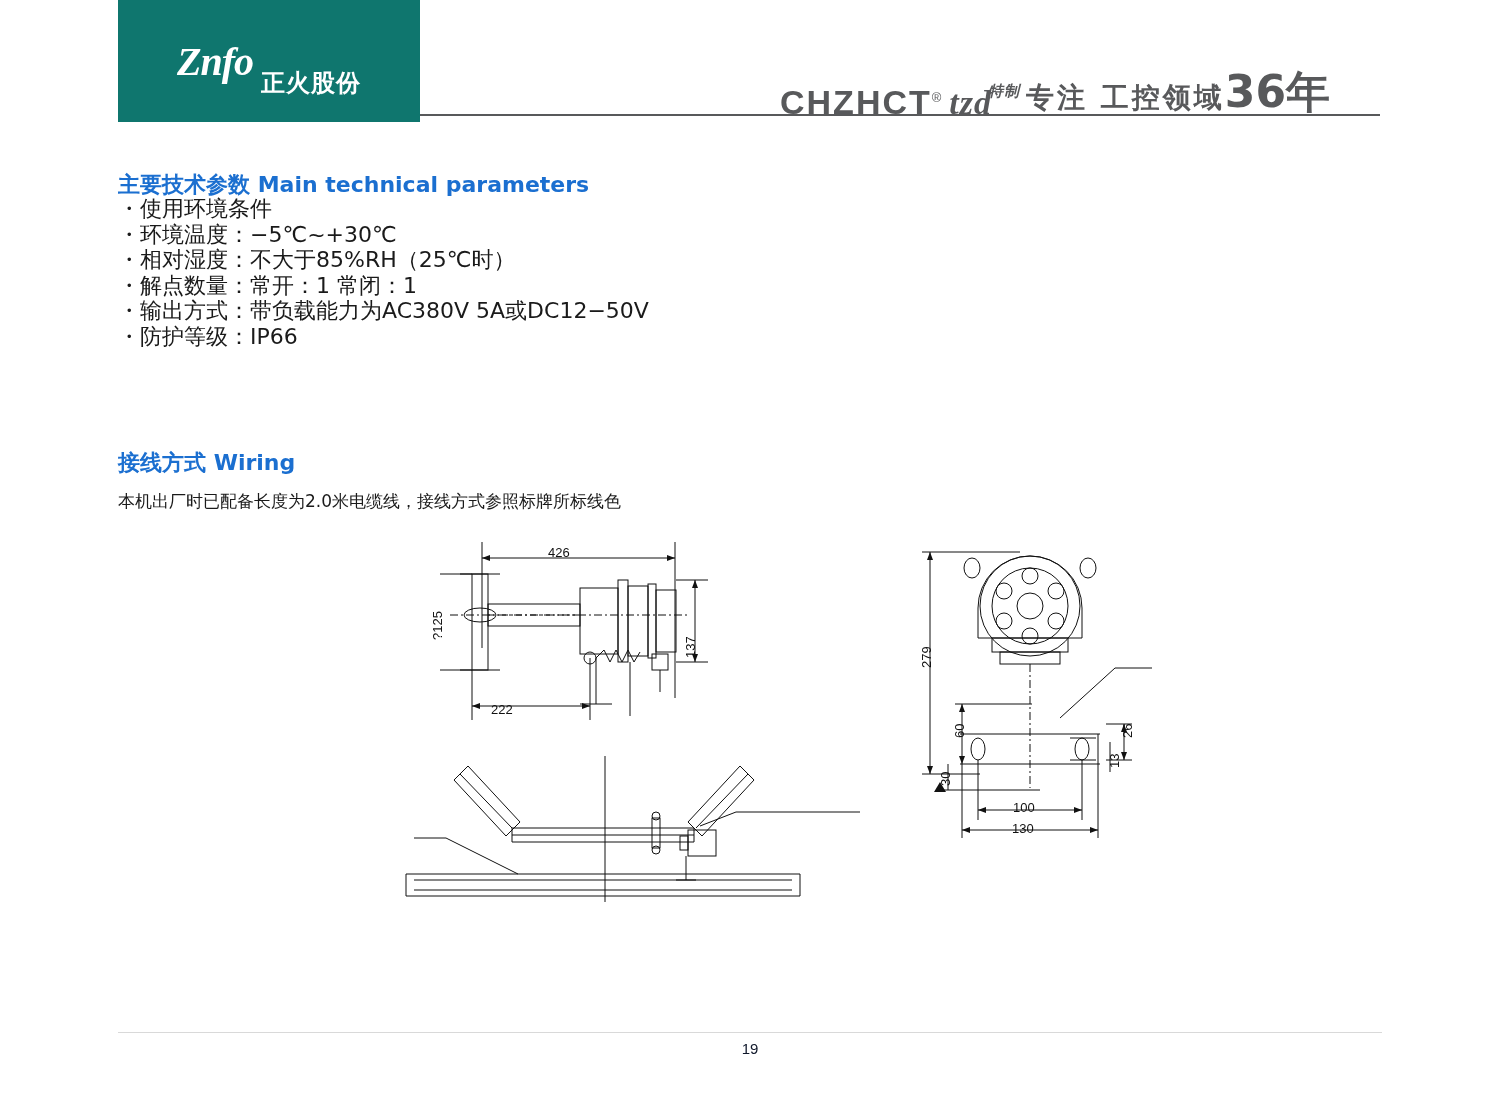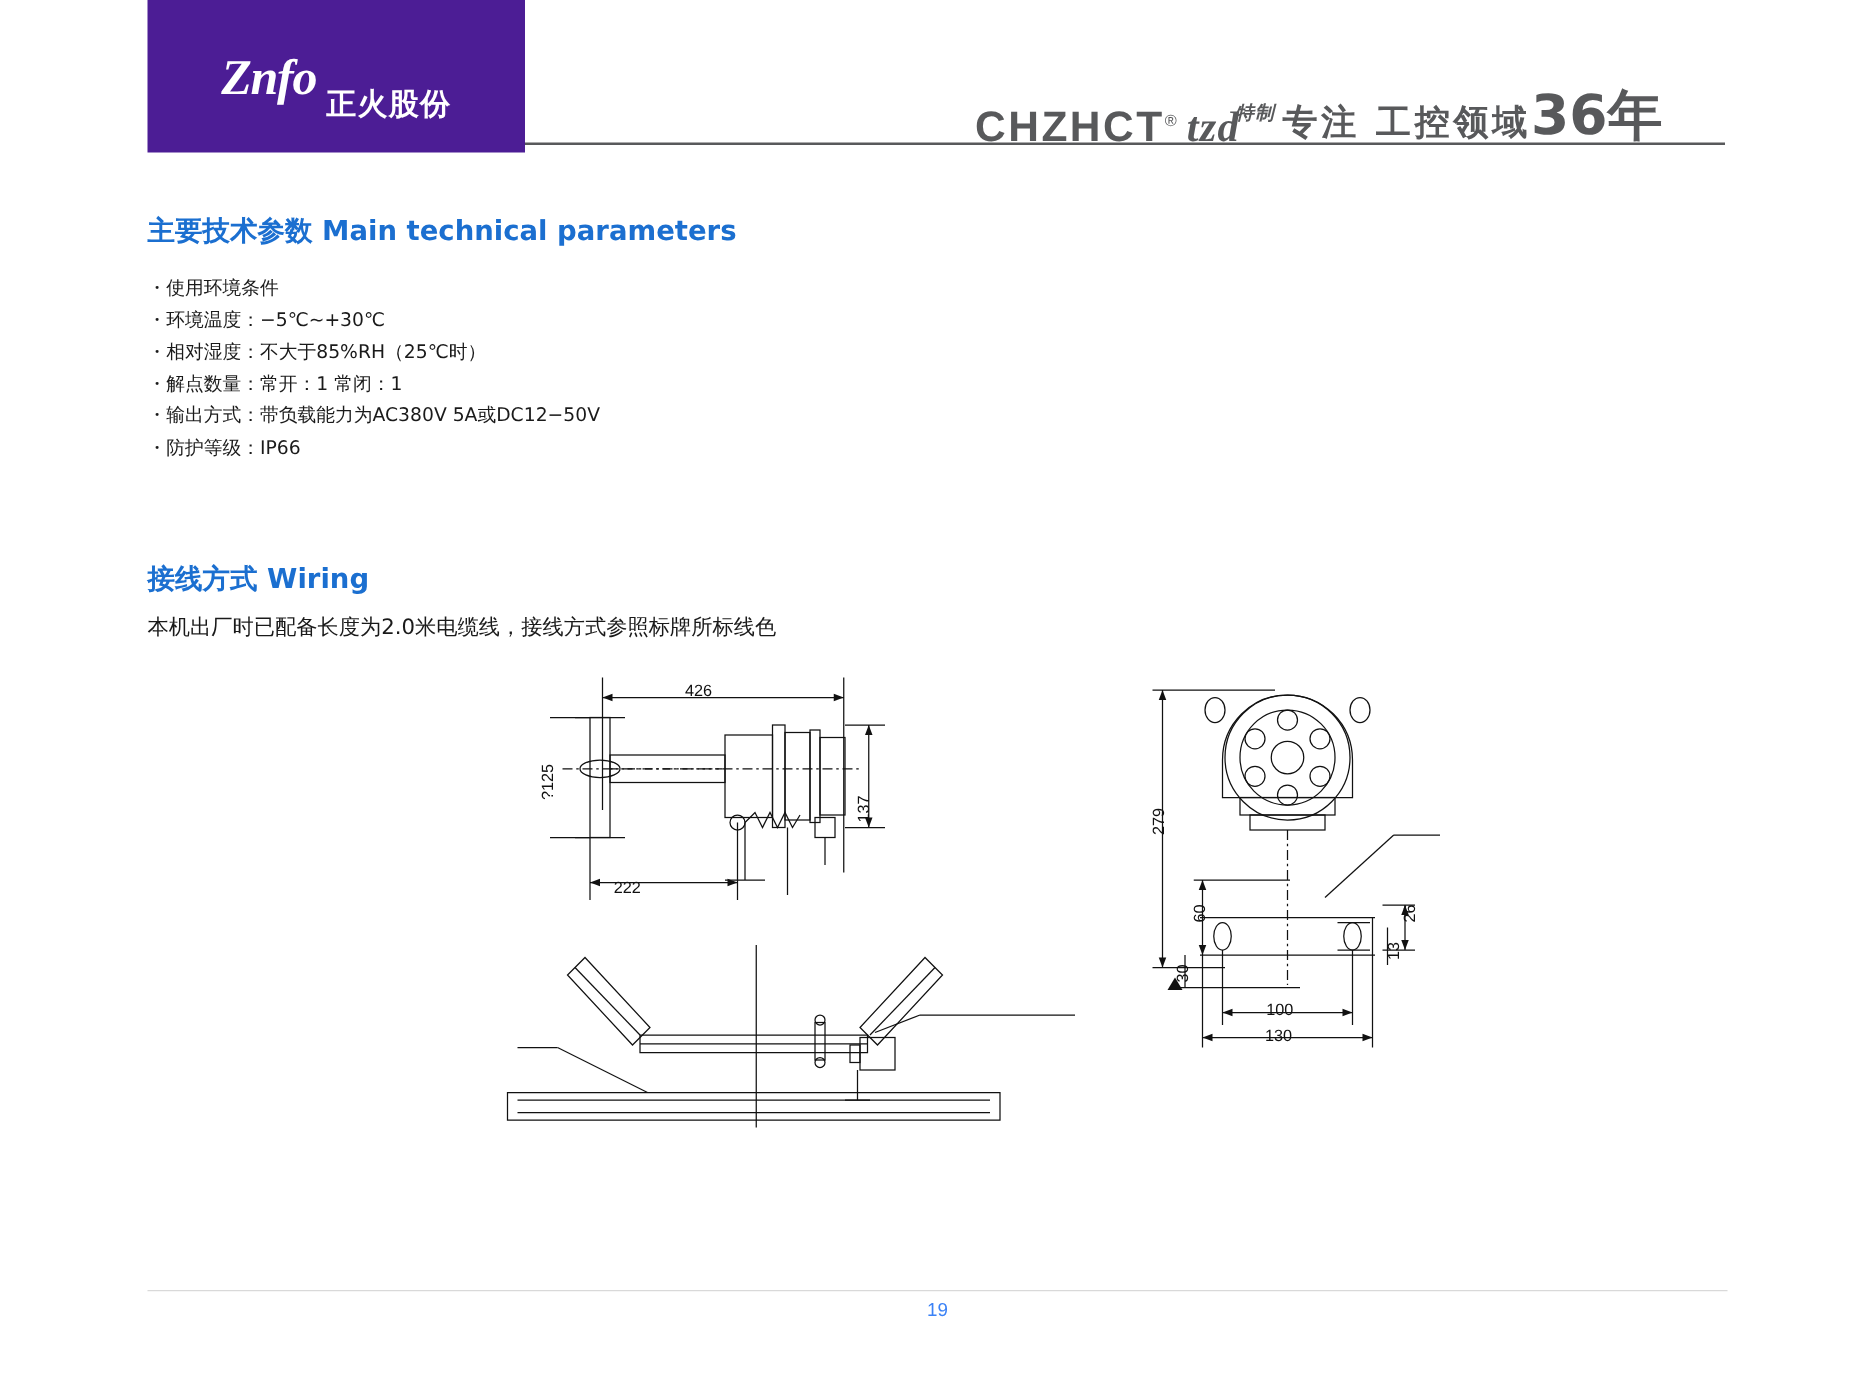--- a/index.html
+++ b/index.html
@@ -7,21 +7,21 @@
     width:1500px;height:1098px;
     background:#ffffff;
     font-family:"Liberation Sans","DejaVu Sans",sans-serif;
     position:relative;
     overflow:hidden;
   }
   
   .header{position:absolute;left:0;top:0;width:1500px;height:122px;}
   .logo-block{
     position:absolute;left:118px;top:0;width:302px;height:122px;
-    background:#4c1d95;
+    background:#0f766e;
   }
   .logo-inner{
     position:absolute;left:0;top:0;width:302px;height:122px;
     display:flex;align-items:center;justify-content:center;
   }
   .logo-znfo{
     color:#ffffff;font-style:italic;font-weight:bold;font-size:40px;
     letter-spacing:-1px;margin-right:8px;
     font-family:"Liberation Serif","DejaVu Serif",serif;
   }
@@ -54,22 +54,22 @@
     position:absolute;left:420px;top:114px;width:960px;height:2px;background:#58595b;
   }
   
   .section-title{
     position:absolute;color:#1b6fd0;font-size:22px;font-weight:bold;
     font-family:"DejaVu Sans","Liberation Sans",sans-serif;
   }
   #title-params{left:118px;top:170px;}
   #title-wiring{left:118px;top:448px;}
   .spec-list{
-    position:absolute;left:118px;top:218px;width:700px;
-    font-size:15px;color:#1a1a1a;line-height:25.6px;
+    position:absolute;left:118px;top:196px;width:700px;
+    font-size:22px;color:#1a1a1a;line-height:25.6px;
     font-family:"DejaVu Sans","Liberation Sans",sans-serif;
   }
   .spec-list li{list-style:none;margin:0;padding:0 0 0 0;white-space:pre;}
   .spec-list ul{margin:0;padding:0;}
   .wiring-note{
     position:absolute;left:118px;top:490px;width:900px;
     font-size:17px;color:#1a1a1a;
     font-family:"DejaVu Sans","Liberation Sans",sans-serif;
   }
   
@@ -77,21 +77,21 @@
   
   .dim{
     position:absolute;font-size:13px;color:#111;
     font-family:"Liberation Sans","DejaVu Sans",sans-serif;
   }
   .dim.vert{transform:rotate(-90deg);transform-origin:left top;white-space:nowrap;}
   
   .footer-rule{position:absolute;left:118px;top:1032px;width:1264px;height:1px;background:#d9d9d9;}
   .page-no{
     position:absolute;left:0;top:1040px;width:1500px;text-align:center;
-    font-size:15px;color:#3b82f6;
+    font-size:15px;color:#0f172a;
     font-family:"Liberation Sans","DejaVu Sans",sans-serif;
   }
   svg{display:block;}
 </style>
 </head>
 <body>
 
 <div class="header">
   <div class="logo-block">
     <div class="logo-inner">

